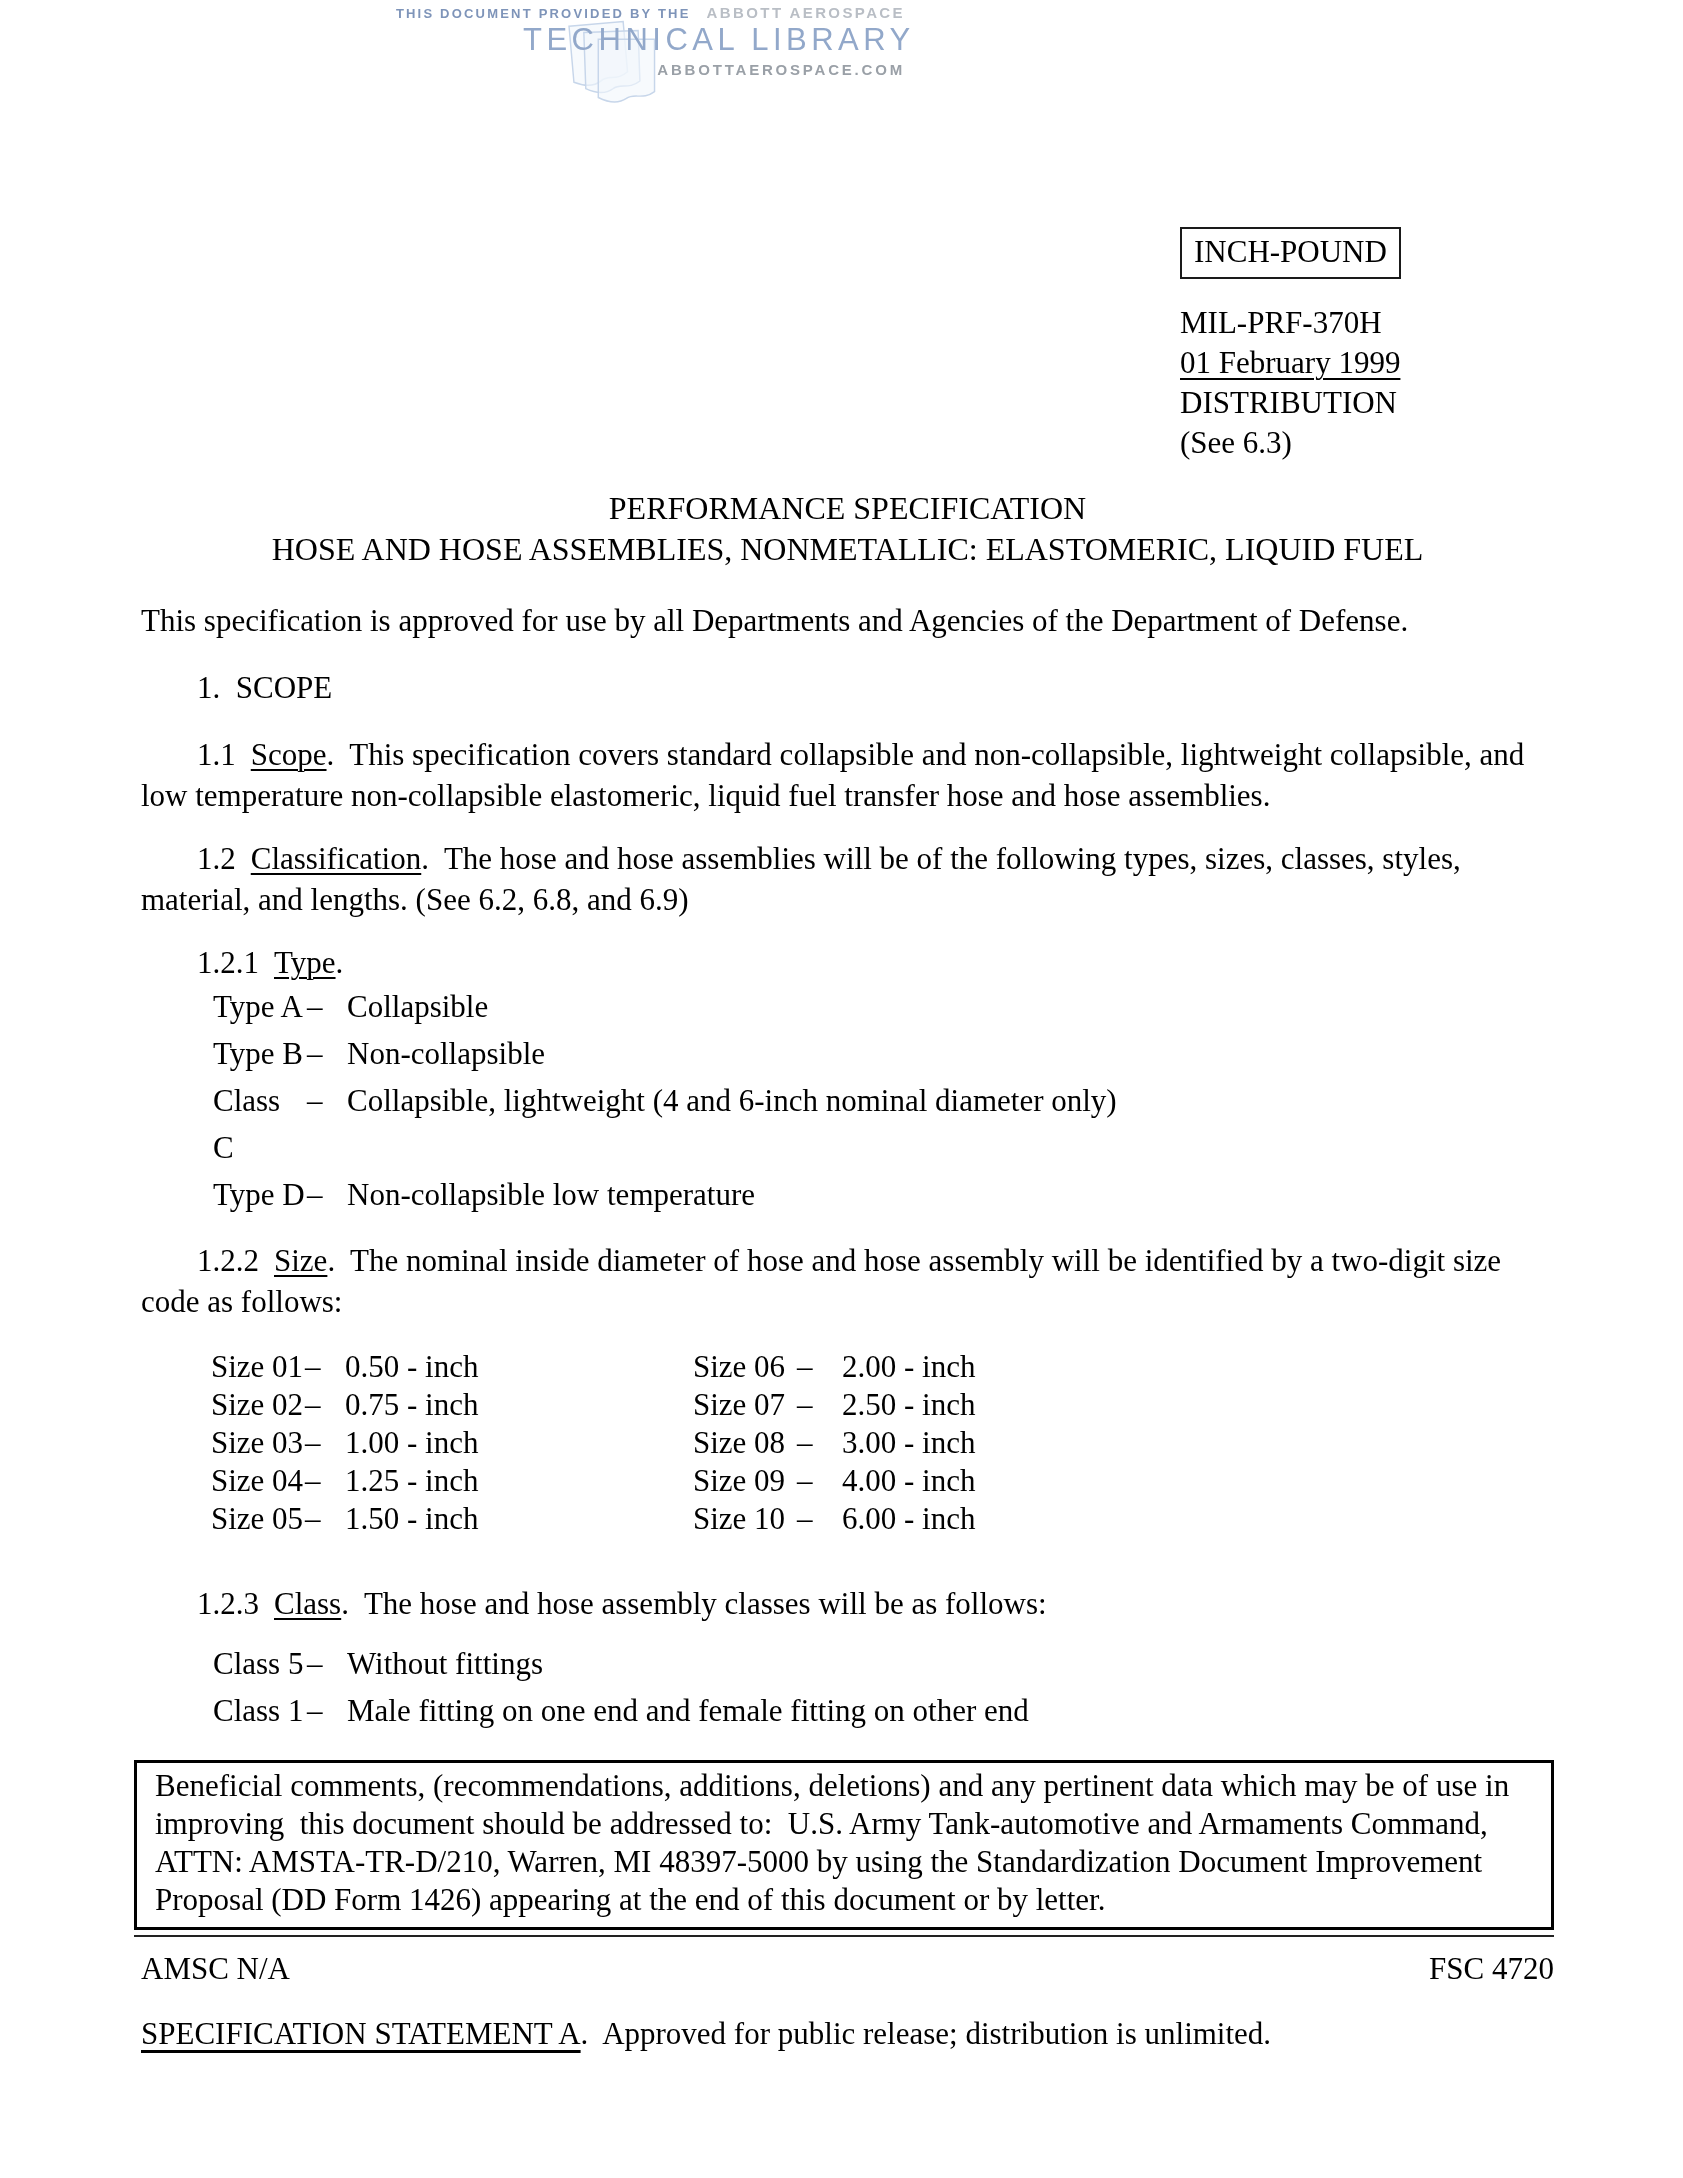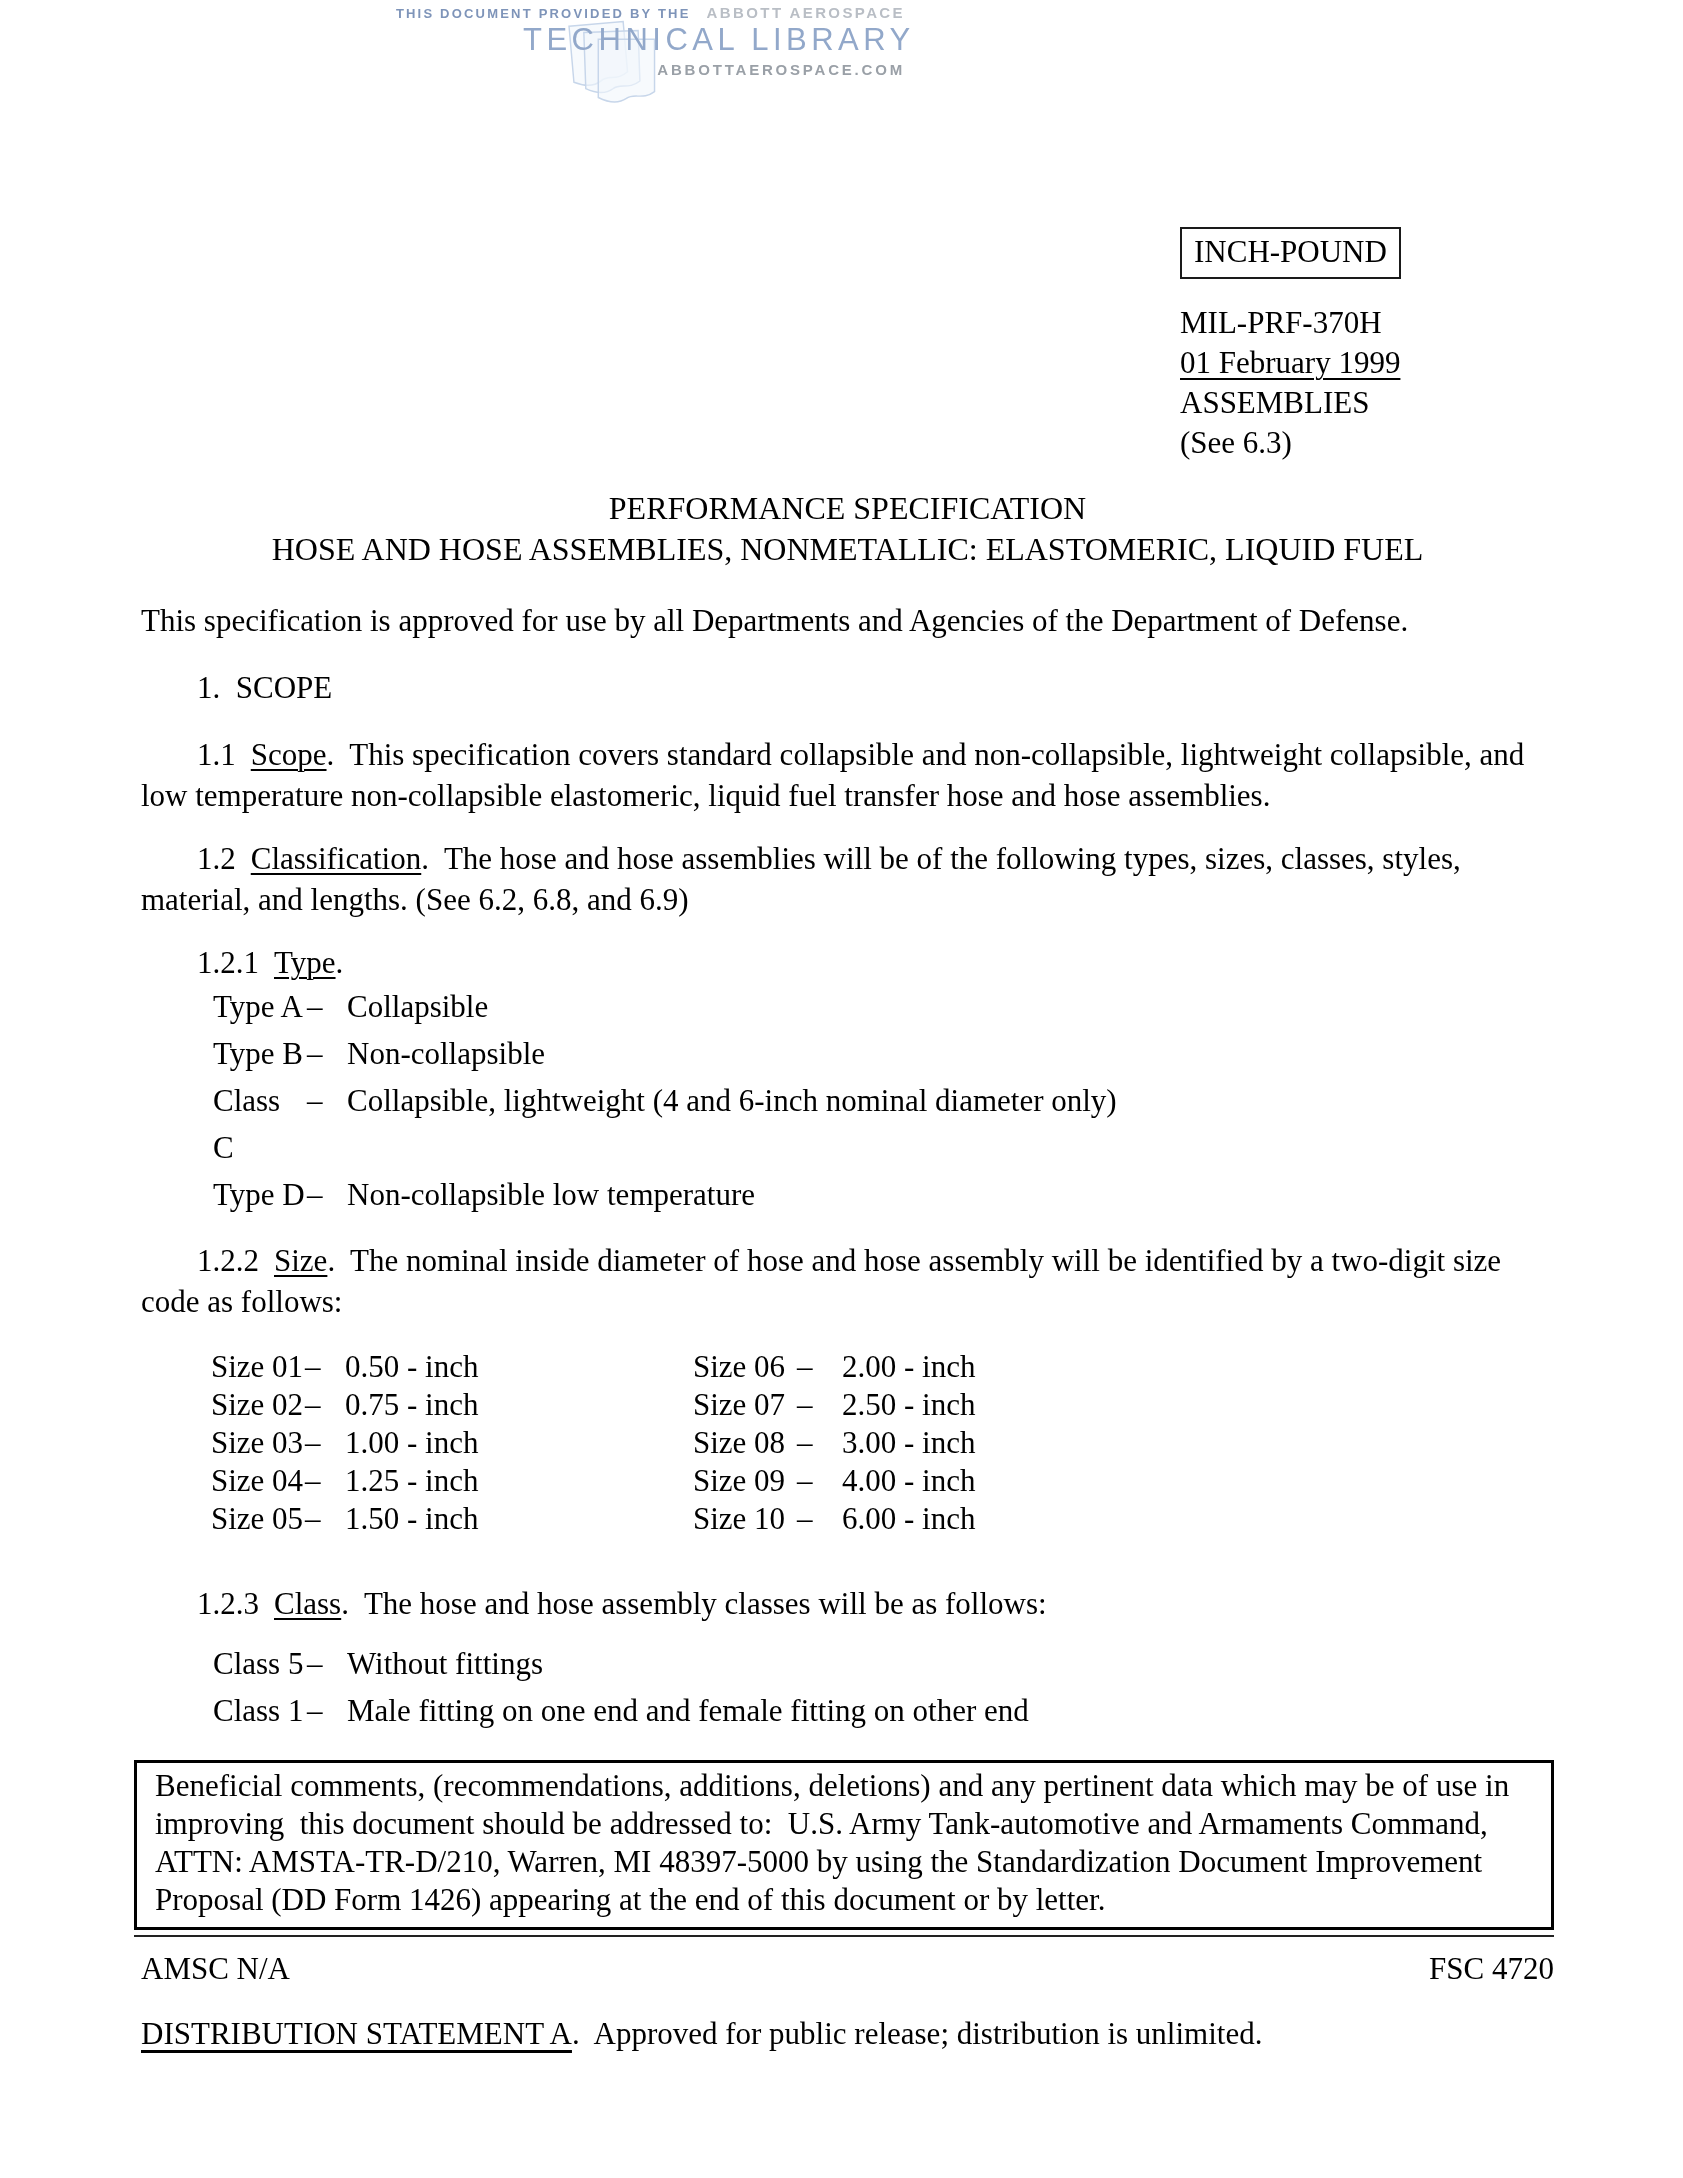--- a/index.html
+++ b/index.html
@@ -82,21 +82,21 @@
       </div>
       <div class="wm-l2" style="color: rgb(146, 168, 202);">TECHNICAL LIBRARY</div>
       <div class="wm-l3" style="color: rgb(154, 160, 167);">ABBOTTAEROSPACE.COM</div>
     </div>
   </div>
 
   <div class="doc-header">
     <div class="inch-pound">INCH-POUND</div>
     <div>MIL-PRF-370H</div>
     <div class="u-date">01 February 1999</div>
-    <div>ASSEMBLIES</div>
+    <div>DISTRIBUTION</div>
     <div>(See 6.3)</div>
   </div>
 
   <div class="content">
 
     <div class="center t1">PERFORMANCE SPECIFICATION</div>
     <div class="center t2">HOSE AND HOSE ASSEMBLIES, NONMETALLIC: ELASTOMERIC, LIQUID FUEL</div>
 
     <p class="para approval">This specification is approved for use by all Departments and Agencies of the Department of Defense.</p>
 
@@ -205,17 +205,17 @@
         </div>
     </div>
 
     <div class="comment-box">Beneficial comments, (recommendations, additions, deletions) and any pertinent data which may be of use in improving  this document should be addressed to:  U.S. Army Tank-automotive and Armaments Command, ATTN: AMSTA-TR-D/210, Warren, MI 48397-5000 by using the Standardization Document Improvement Proposal (DD Form 1426) appearing at the end of this document or by letter.</div>
 
     <div class="footrow">
       <span>AMSC N/A</span>
       <span>FSC 4720</span>
     </div>
 
-    <p class="para dist"><span class="dist-label">DISTRIBUTION STATEMENT A</span><span>.  Approved for public release; distribution is unlimited.</span></p>
+    <p class="para dist"><span class="dist-label">SPECIFICATION STATEMENT A</span><span>.  Approved for public release; distribution is unlimited.</span></p>
 
   </div>
 </div>
 
 
 </body></html>

